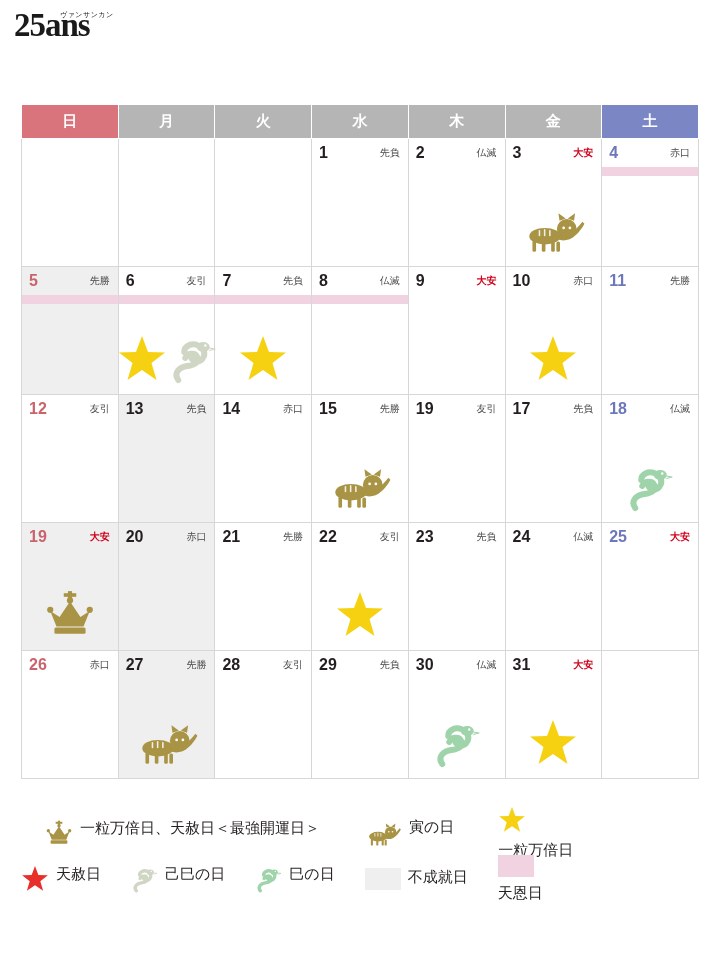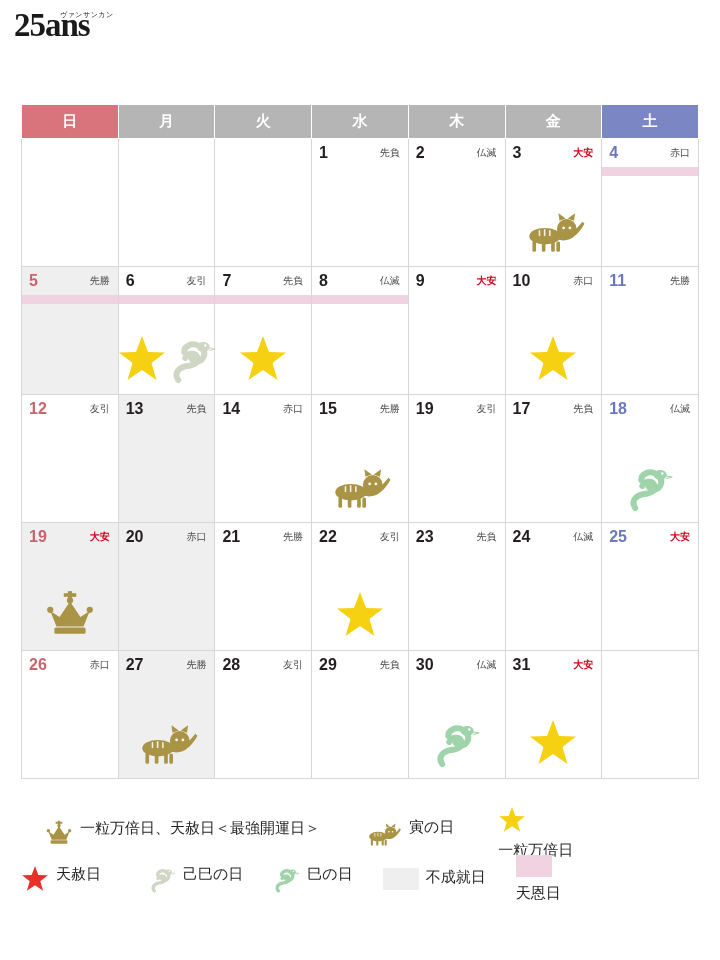--- a/index.html
+++ b/index.html
@@ -558,21 +558,21 @@
         <div class="legend-item" style="margin-right: 8px; flex-direction: column;">
           <span class="lg-icon">
             <svg width="28" height="28" viewBox="0 0 100 100">
               <polygon points="50,4 62,36 96,37 69,58 79,92 50,72 21,92 31,58 4,37 38,36" fill="#f5d111"></polygon>
             </svg>
           </span>
           <span>一粒万倍日</span>
         </div>
       </div>
     <div class="legend-row" id="legend-row-2">
-        <div class="legend-item" style="margin-right: 48px;">
+        <div class="legend-item" style="margin-right: 30px;">
           <span class="lg-icon">
             <svg width="28" height="28" viewBox="0 0 100 100">
               <polygon points="50,4 62,36 96,37 69,58 79,92 50,72 21,92 31,58 4,37 38,36" fill="#e8302a"></polygon>
             </svg>
           </span>
           <span>天赦日</span>
         </div>
         <div class="legend-item" style="margin-right: 30px;">
           <span class="lg-icon">
             <svg width="27" height="28" viewBox="0 0 95 100">

